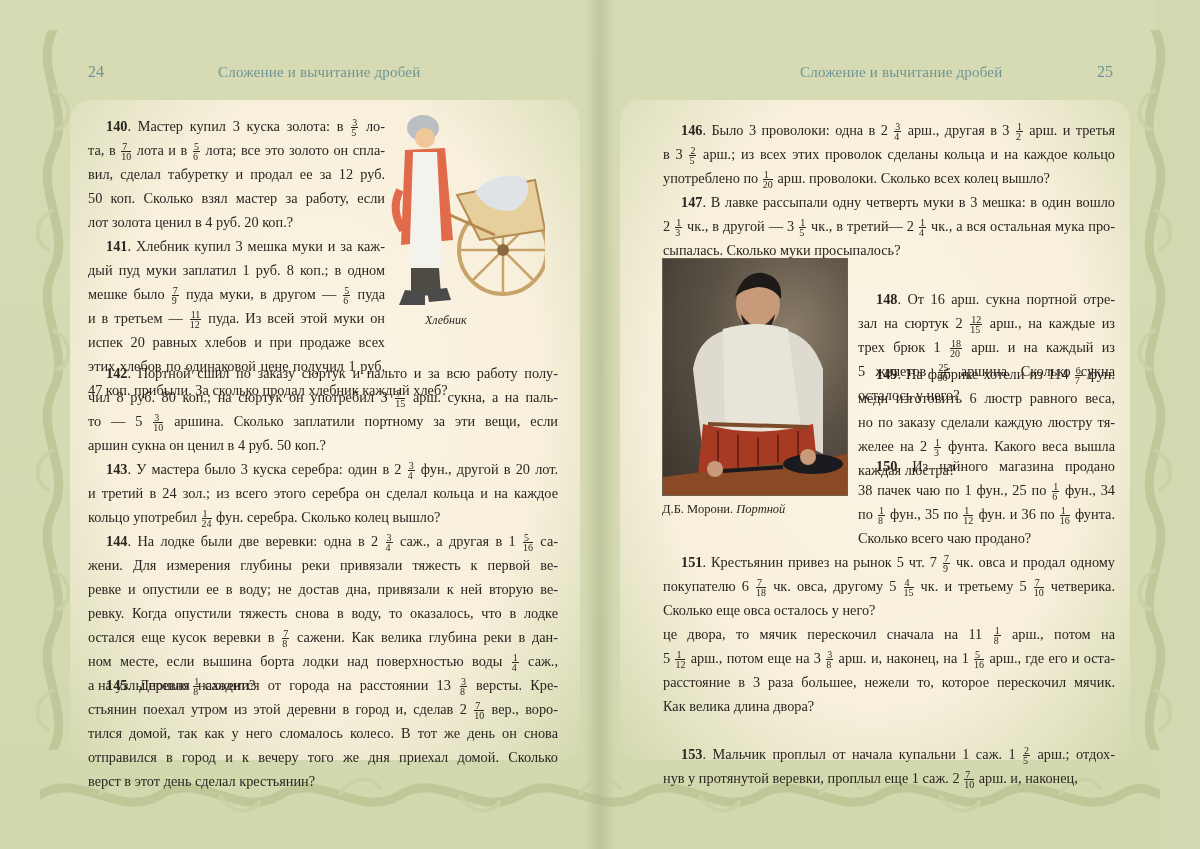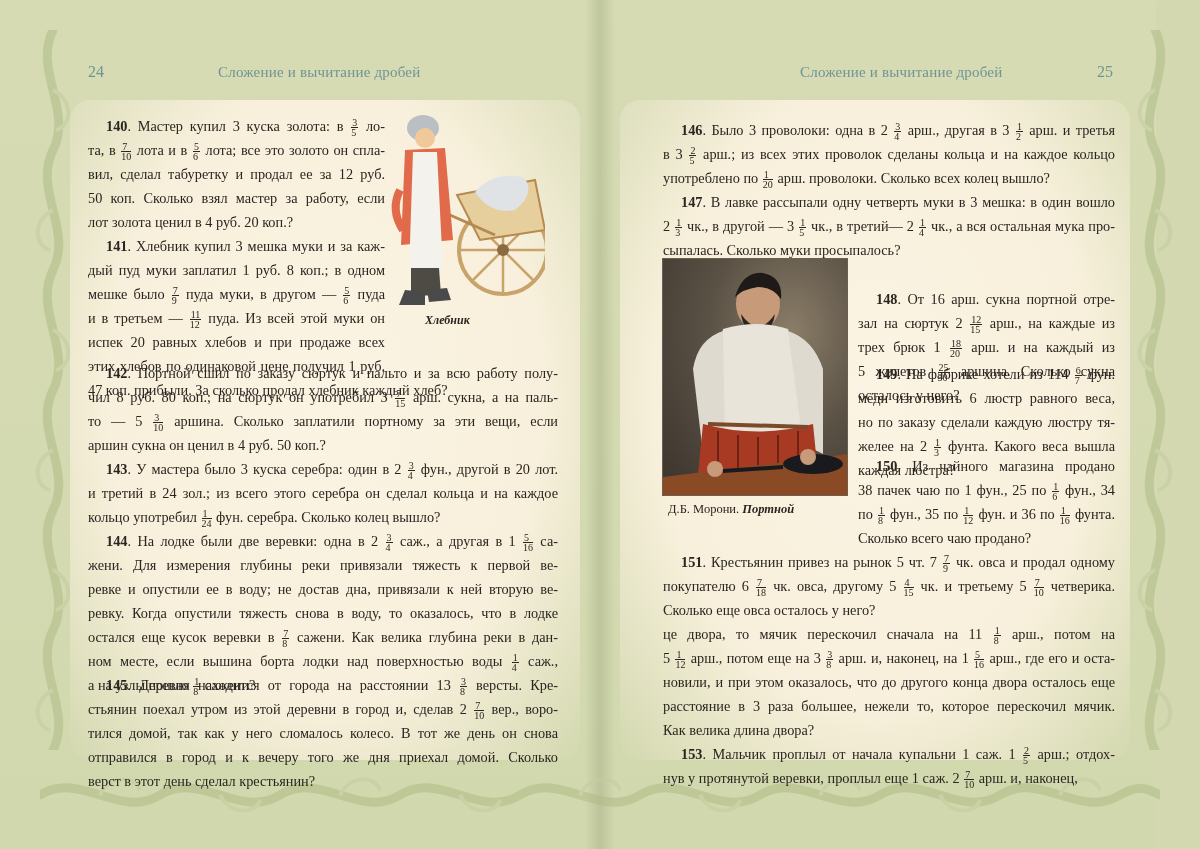--- a/index.html
+++ b/index.html
@@ -33,21 +33,21 @@
   .right .textblock { left: 20px; width: 510px; }
   .problem { position: absolute; font-size: 14.3px; line-height: 24px; text-align: justify; }
   .problem .num { font-weight: bold; }
   .line { display: block; white-space: nowrap; height: 24px; text-align: justify; text-align-last: justify; }
   .line.last { text-align-last: left; }
   .indent { padding-left: 18px; }
   .frac { display: inline-block; vertical-align: middle; text-align: center; font-size: 10px; line-height: 9px; margin: 0 1px; }
   .frac span { display: block; }
   .frac .n { border-bottom: 0.8px solid #2a2520; padding: 0 1px; }
   .caption { position: absolute; font-size: 12px; color: #2a2520; }
-  .caption i { font-style: italic; font-weight: bold; }
+  .caption i { font-style: italic; }
   
   .baker { position: absolute; left: 385px; top: 100px; width: 160px; height: 210px; }
   .portrait { position: absolute; left: 662px; top: 258px; width: 186px; height: 238px;
     background: radial-gradient(ellipse at 70% 30%, #8a7d68 0%, #5b5246 45%, #3a332b 100%);
     border: 1px solid #6a5f50; overflow: hidden; }
 </style>
 </head>
 <body>
 
 <div class="spread">
@@ -218,21 +218,20 @@
           <span class="line last">Сколько всего чаю продано?</span>
         </div>
         <div class="problem" style="left: 63px; top: 550px; width: 452px;">
           <span class="line indent"><span class="num">151</span>. Крестьянин привез на рынок 5 чт. 7 <span class="frac"><span class="n">7</span><span class="d">9</span></span> чк. овса и продал одному</span>
           <span class="line">покупателю 6 <span class="frac"><span class="n">7</span><span class="d">18</span></span> чк. овса, другому 5 <span class="frac"><span class="n">4</span><span class="d">15</span></span> чк. и третьему 5 <span class="frac"><span class="n">7</span><span class="d">10</span></span> четверика.</span>
           <span class="line last">Сколько еще овса осталось у него?</span>
         </div>
         <div class="problem" style="left: 63px; top: 622px; width: 452px;">
           <span class="line">це двора, то мячик перескочил сначала на 11 <span class="frac"><span class="n">1</span><span class="d">8</span></span> арш., потом на</span>
           <span class="line">5 <span class="frac"><span class="n">1</span><span class="d">12</span></span> арш., потом еще на 3 <span class="frac"><span class="n">3</span><span class="d">8</span></span> арш. и, наконец, на 1 <span class="frac"><span class="n">5</span><span class="d">16</span></span> арш., где его и оста-</span>
-          <span class="line">новили, и при этом оказалось, что до другого конца двора осталось еще</span>
           <span class="line">расстояние в 3 раза большее, нежели то, которое перескочил мячик.</span>
           <span class="line last">Как велика длина двора?</span>
         </div>
         <div class="problem" style="left: 63px; top: 742px; width: 452px;">
           <span class="line indent"><span class="num">153</span>. Мальчик проплыл от начала купальни 1 саж. 1 <span class="frac"><span class="n">2</span><span class="d">5</span></span> арш.; отдох-</span>
           <span class="line last">нув у протянутой веревки, проплыл еще 1 саж. 2 <span class="frac"><span class="n">7</span><span class="d">10</span></span> арш. и, наконец,</span>
         </div>
       </div>
   </div>
 
@@ -257,16 +256,16 @@
         </g>
       <line x1="45" y1="165" x2="145" y2="168" stroke="#7a4a2a" stroke-width="4"></line>
 
       <polygon points="0,218 186,195 186,238 0,238" fill="#8a4a26"></polygon>
       <ellipse cx="150" cy="205" rx="30" ry="10" fill="#1a1a1e"></ellipse>
       <path d="M60 212 L120 208" stroke="#1a1a1e" stroke-width="4"></path>
       <circle cx="52" cy="210" r="8" fill="#c79a7a"></circle>
       <circle cx="145" cy="198" r="8" fill="#c79a7a"></circle>
     </svg>
   </div>
-  <div class="caption" style="left:662px;top:502px;font-size:12.5px;margin-left:6px;">
+  <div class="caption" style="left:662px;top:502px;font-size:12.5px;">
     <span>Д.Б. Морони.</span> <i>Портной</i>
   </div>
 </div>
 
 </body></html>

